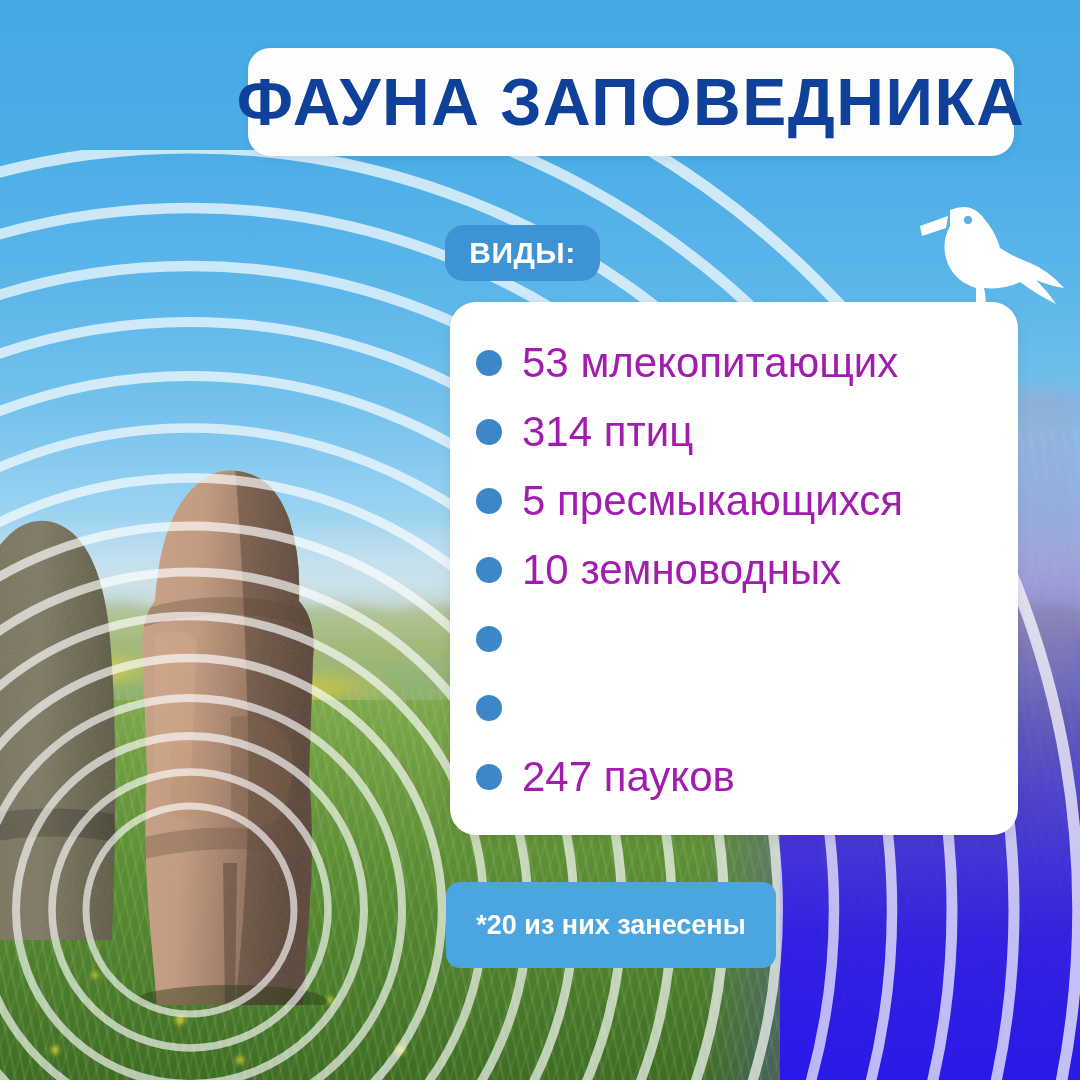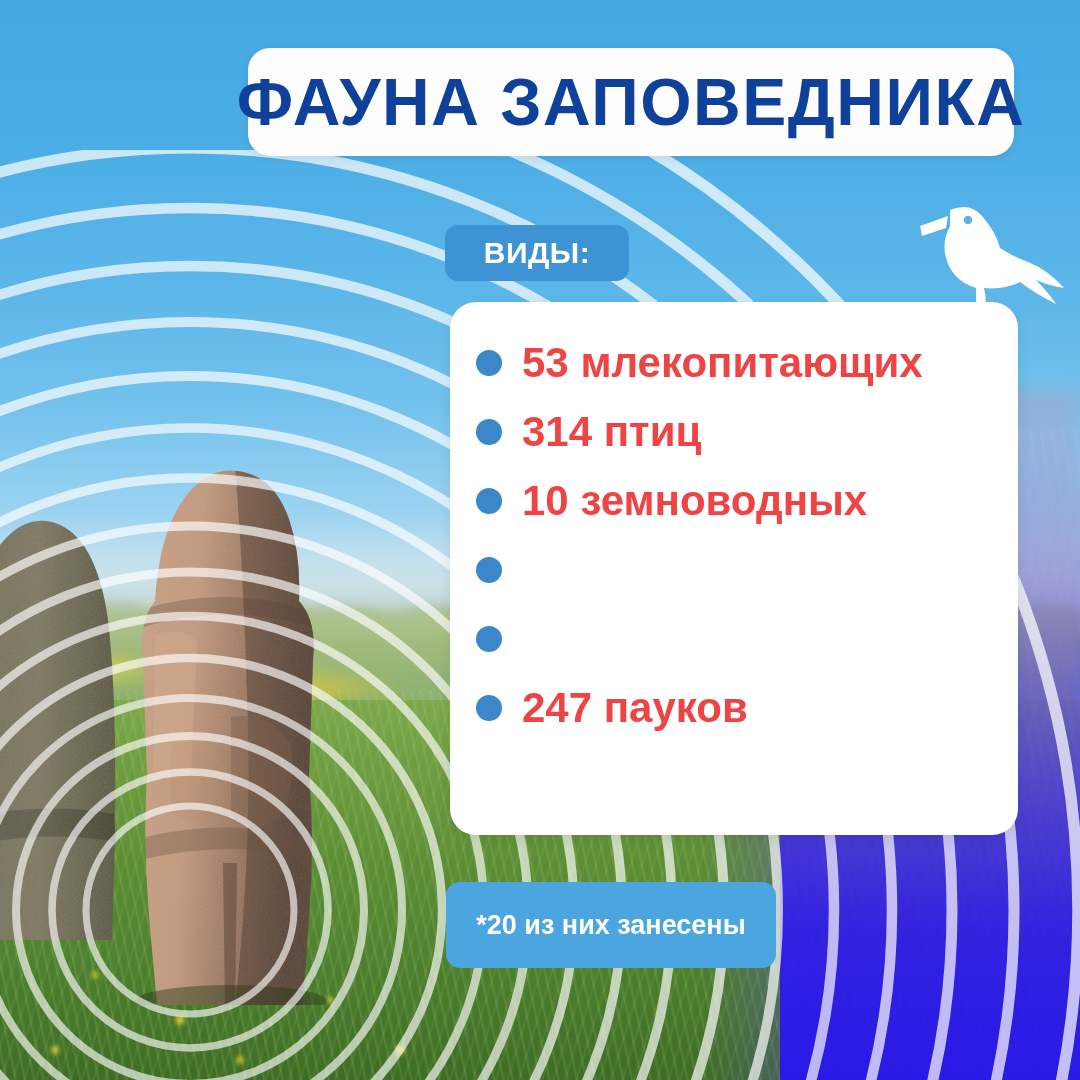--- a/index.html
+++ b/index.html
@@ -141,23 +141,23 @@
     color: #10419A;
     font-size: 66px;
     font-weight: 700;
     letter-spacing: 1.5px;
     white-space: nowrap;
     line-height: 1;
   }
 
   
   #vidy-badge {
-    left: 445px; top: 225px; width: 184px; height: 56px;
+    left: 445px; top: 225px; width: 155px; height: 56px;
     background: #3D93D4;
-    border-radius: 13px;
+    border-radius: 19px;
     display: flex; align-items: center; justify-content: center;
   }
   #vidy-text {
     color: #FFFFFF;
     font-size: 30px;
     font-weight: 700;
     letter-spacing: .5px;
   }
 
   
@@ -176,23 +176,23 @@
     padding-left: 26px;
   }
   .bullet {
     width: 26px; height: 26px;
     border-radius: 50%;
     background: #3C87C8;
     flex: 0 0 auto;
     margin-right: 20px;
   }
   .row-label {
-    color: #ef4444;
+    color: #a21caf;
     font-size: 42px;
-    font-weight: 700;
+    font-weight: 400;
     white-space: pre;
     line-height: 1;
   }
 
   
   #footnote {
     left: 446px; top: 882px; width: 330px; height: 86px;
     background: #4BA5DE;
     border-radius: 14px;
     display: flex; flex-direction: column;
@@ -341,20 +341,24 @@
     <div class="list-row">
       <span class="bullet"></span>
       <span class="row-label">53 млекопитающих</span>
     </div>
 
     <div class="list-row">
       <span class="bullet"></span>
       <span class="row-label">314 птиц</span>
     </div>
 
+    <div class="list-row">
+      <span class="bullet"></span>
+      <span class="row-label">5 пресмыкающихся</span>
+    </div>
 
     <div class="list-row">
       <span class="bullet"></span>
       <span class="row-label">10 земноводных</span>
     </div>
 
     <div class="list-row">
       <span class="bullet"></span>
     </div>
 

